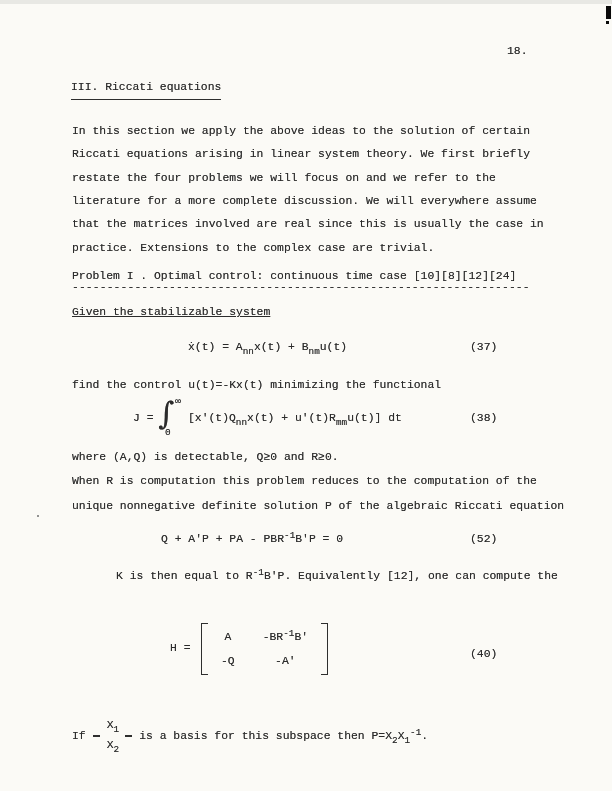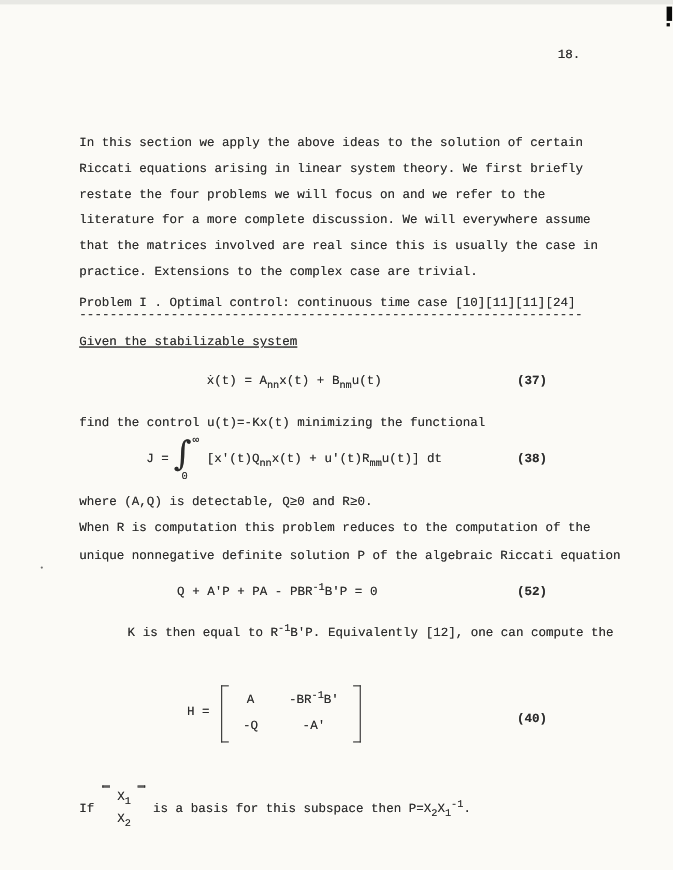--- a/index.html
+++ b/index.html
@@ -15,29 +15,29 @@
     text-shadow:0 0 .4px rgba(43,43,43,.6);
   }
   .line { position:absolute; line-height:14px; white-space:pre; }
   .intro { position:absolute; line-height:23.35px; white-space:pre-line; }
   .heading { position:absolute; display:inline-block; padding-bottom:5px; border-bottom:1.8px solid #2e2e2e; line-height:13px; white-space:pre; }
   sub { font-size:.82em; vertical-align:-.38em; line-height:0; }
   sup { font-size:.82em; vertical-align:.45em; line-height:0; }
   sub.ss { font-size:.78em; vertical-align:-1.05em; }
   .eqrow { position:absolute; left:0; width:612px; }
   .eq-body { position:absolute; line-height:14px; white-space:pre; }
-  .eq-num  { position:absolute; left:470px; line-height:14px; white-space:pre;font-weight:bold; }
+  .eq-num  { position:absolute; left:470px; line-height:14px; white-space:pre; }
   
   .bigint { position:absolute; width:34px; height:42px; }
   .int-sign { position:absolute; left:2px; top:-2px; font-family:"DejaVu Serif",serif; font-size:31px; line-height:1.1; font-weight:400; }
   .int-upper { position:absolute; left:19px; top:-1px; font-size:10px; line-height:10px; }
   .int-lower { position:absolute; left:9px; top:30px; font-size:9.5px; line-height:10px; }
   
   .matrix { position:absolute; display:flex; align-items:stretch; }
-  .vecwrap { display:flex; align-items:flex-start; }
+  .vecwrap { display:flex; align-items:center; }
   .bracket { width:6px; }
   .bracket.l { border-left:1.6px solid #2e2e2e; border-top:1.6px solid #2e2e2e; border-bottom:1.6px solid #2e2e2e; }
   .bracket.r { border-right:1.6px solid #2e2e2e; border-top:1.6px solid #2e2e2e; border-bottom:1.6px solid #2e2e2e; }
   .mat-grid { display:grid; grid-template-columns:auto auto; column-gap:28px; row-gap:10px; padding:7px 13px; }
   .mat-grid .mc { text-align:center; line-height:14px; white-space:pre; }
   .vec-grid { display:grid; grid-template-columns:auto; row-gap:7px; padding:5px 6px 7px 7px; }
   .vec-grid .mc { text-align:left; line-height:13px; white-space:pre; }
   .ifrow { position:absolute; display:flex; align-items:center; gap:7px; height:50px; }
   .ifrow .txt { line-height:14px; white-space:pre; }
   
@@ -48,29 +48,30 @@
 <body>
 
 <div class="page">
 
   <div class="corner-bar" style="left:606px; top:2px; width:5px; height:13px;"></div>
   <div class="corner-bar" style="left:606px; top:17px; width:3px; height:3px;"></div>
   <div class="speck" style="left:37px; top:511px; width:2px; height:2px;"></div>
 
   <div class="line" style="left:507px; top:40px;">18.</div>
 
+  <div class="heading" style="left:71px; top:77px;">III. Riccati equations</div>
 
   <div class="intro" style="left:72px; top:116px; width:480px;">In this section we apply the above ideas to the solution of certain
 Riccati equations arising in linear system theory. We first briefly
 restate the four problems we will focus on and we refer to the
 literature for a more complete discussion. We will everywhere assume
 that the matrices involved are real since this is usually the case in
 practice. Extensions to the complex case are trivial.</div>
 
-  <div class="line" style="left:72px; top:265px;">Problem I . Optimal control: continuous time case [10][11][11][24]</div>
+  <div class="line" style="left:72px; top:265px;">Problem I . Optimal control: continuous time case [10][8][12][24]</div>
   <div class="line" style="left:72px; top:276px; letter-spacing:.1px;">------------------------------------------------------------------</div>
 
   <div class="line" style="left:72px; top:301px;text-decoration:underline;">Given the stabilizable system</div>
 
   <div class="eqrow" style="top:336px;">
     <span class="eq-body" style="left:188px; top:0;">ẋ(t) = A<sub>nn</sub>x(t) + B<sub>nm</sub>u(t)</span>
     <span class="eq-num" style="top:0;">(37)</span>
   </div>
 
   <div class="line" style="left:72px; top:374px;">find the control u(t)=-Kx(t) minimizing the functional</div>

